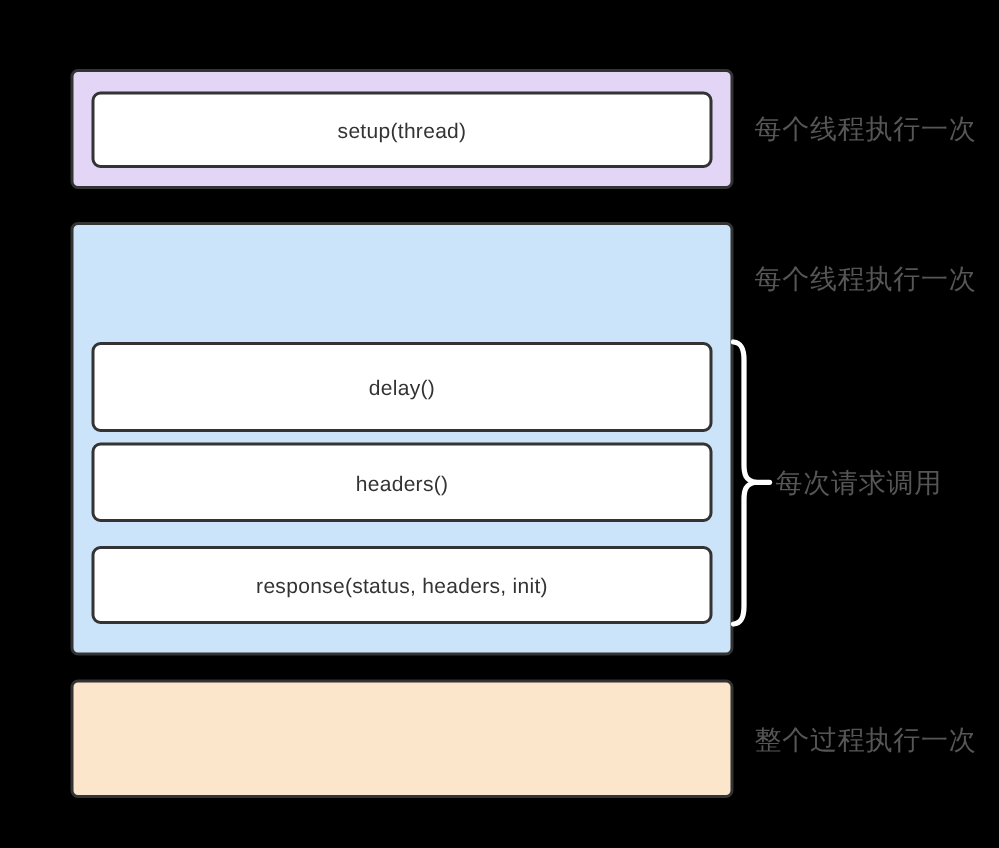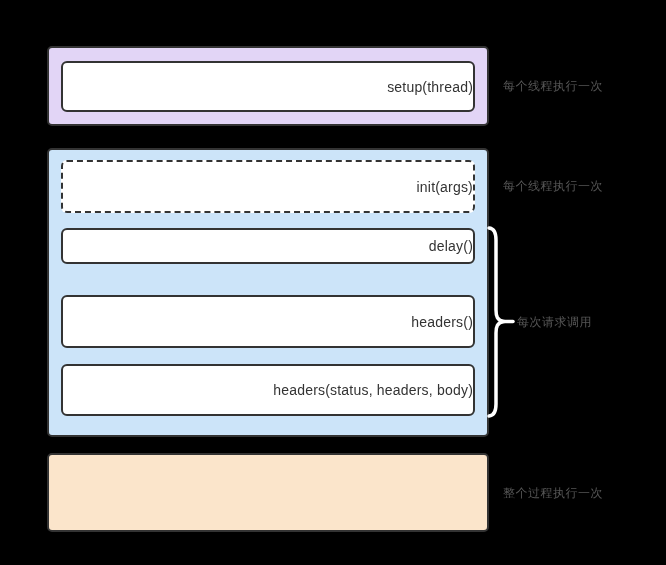--- a/index.html
+++ b/index.html
@@ -12,34 +12,34 @@
     box-sizing:border-box;position:absolute;left:47px;width:442px;
     border:2.5px solid var(--box_border,#333);border-radius:5px;
   }
   .g-purple{top:46px;height:80px;background:var(--purple_fill,#e2d5f6);}
   .g-blue{top:148px;height:289px;background:var(--blue_fill,#cce4f9);}
   .g-orange{top:453px;height:79px;background:var(--orange_fill,#fbe5cb);}
   .ibox{
     box-sizing:border-box;position:absolute;left:61px;width:414px;
     background:var(--inner_box_fill,#fff);
     border:2px solid var(--box_border,#333);border-radius:6px;
-    display:flex;align-items:center;justify-content:flex-end;
+    display:flex;align-items:center;justify-content:center;
     font-size:14px;color:var(--inner_box_text,#333);
     letter-spacing:0.2px;white-space:nowrap;
   }
   .ibox.dashed{border-style:dashed;}
   .b-setup{top:61px;height:51px;}
   .b-init{top:160px;height:53px;}
-  .b-delay{top:228px;height:36px;}
+  .b-delay{top:228px;height:60px;}
   .b-request{top:295px;height:53px;}
   .b-response{top:364px;height:52px;}
   .b-done{top:469px;height:53px;}
   .annot{
     position:absolute;transform:translateY(-50%);
-    font-size:12px;color:var(--annotation_text,#565656);
+    font-size:18px;color:var(--annotation_text,#565656);
     white-space:nowrap;letter-spacing:0.5px;
   }
   .a-setup{left:503px;top:86px;}
   .a-init{left:503px;top:186px;}
   .a-brace{left:517px;top:322px;}
   .a-done{left:503px;top:493px;text-align:right;}
   .brace-svg{position:absolute;left:485px;top:224px;width:34px;height:198px;}
   .brace-svg path{
     fill:none;stroke:var(--brace_stroke,#fff);
     stroke-width:3.5;stroke-linecap:round;stroke-linejoin:round;
@@ -50,31 +50,28 @@
 
 <div class="canvas">
 
   <div class="group g-purple"></div>
   <div class="ibox b-setup">
     <span>setup(thread)</span>
   </div>
   <div class="annot a-setup">每个线程执行一次</div>
 
   <div class="group g-blue"></div>
-  <div class="ibox dashed b-init">
-    <span>init(args)</span>
-  </div>
   <div class="ibox b-delay">
     <span>delay()</span>
   </div>
   <div class="ibox b-request">
     <span>headers()</span>
   </div>
   <div class="ibox b-response">
-    <span>headers(status, headers, body)</span>
+    <span>response(status, headers, init)</span>
   </div>
   <div class="annot a-init">每个线程执行一次</div>
 
   <svg class="brace-svg" viewBox="0 0 34 198" aria-hidden="true">
     <path d="M4 4 C10 4.5 11 10 11 16 L11 86 C11 92 12 96.5 19 97.5 C12 98.5 11 103 11 109 L11 180 C11 186 10 191.5 4 192"></path>
     <path d="M19 97.5 L28 97.5"></path>
   </svg>
   <div class="annot a-brace">每次请求调用</div>
 
   <div class="group g-orange"></div>

